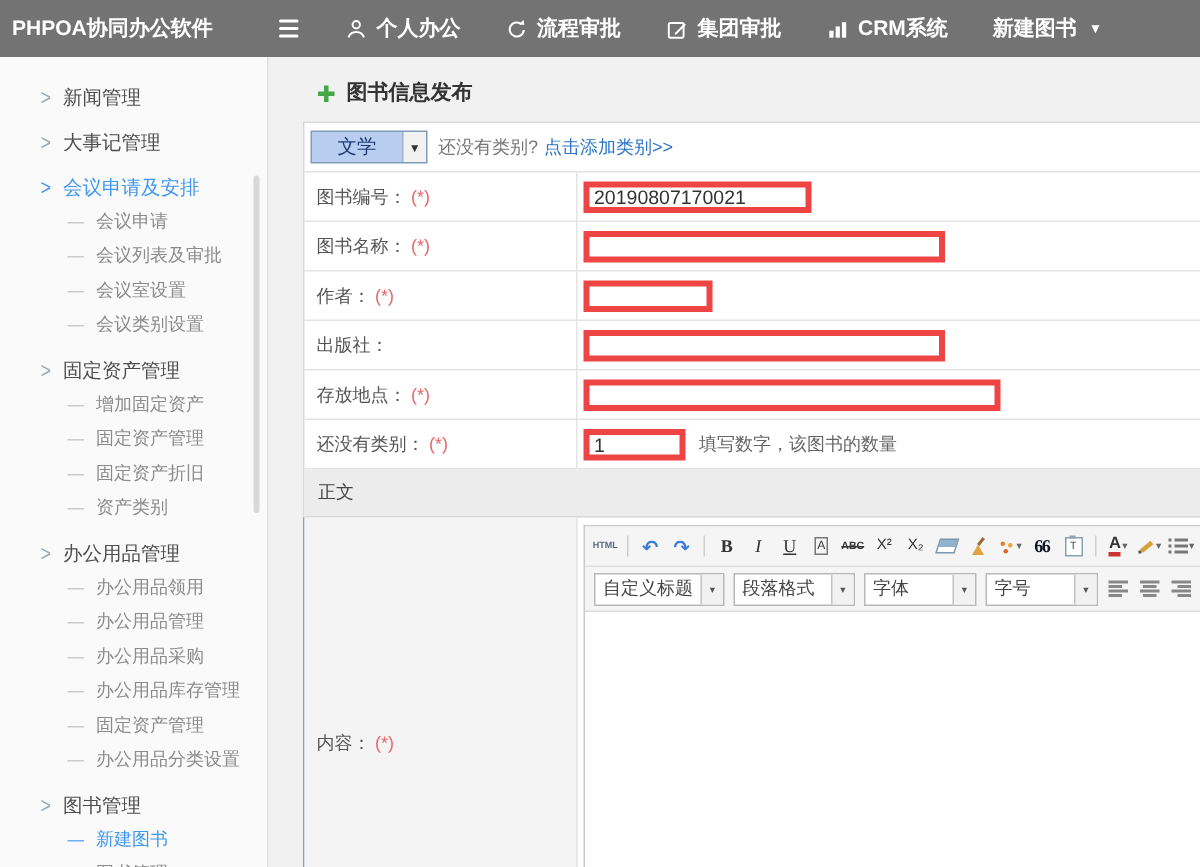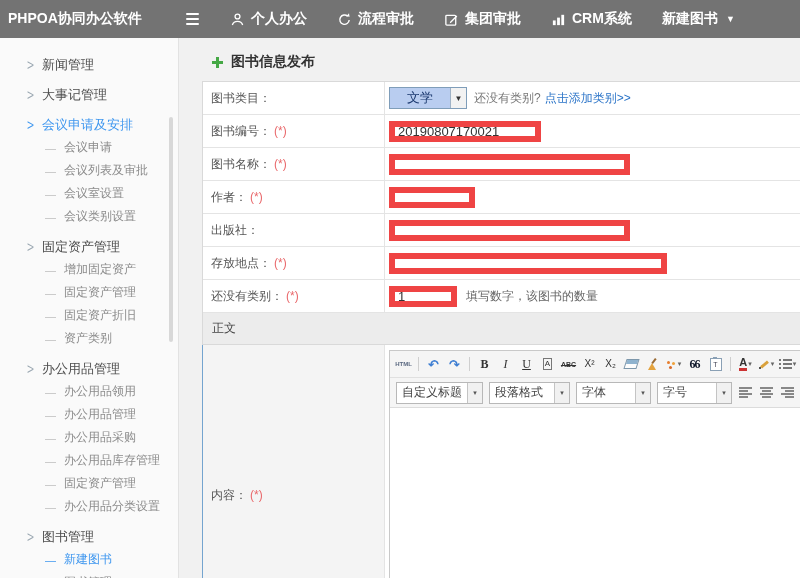--- a/index.html
+++ b/index.html
@@ -35,21 +35,21 @@
   .plus::before{content:"";position:absolute;left:0;top:4px;width:11px;height:3px;background:#45a845;}
   .plus::after{content:"";position:absolute;left:4px;top:0;width:3px;height:11px;background:#45a845;}
   .pagetitle{margin:0;font-size:14px;font-weight:bold;color:#333;}
   
   .formtable{margin-left:23px;width:620px;background:#fff;border:1px solid #d9d9d9;border-right:none;box-sizing:border-box;}
   .frow{display:flex;border-bottom:1px solid #e4e4e4;min-height:32px;}
   .fcell{display:flex;align-items:center;}
   .fcell.label{width:182px;min-width:182px;border-right:1px solid #e4e4e4;padding-left:8px;box-sizing:border-box;font-size:12px;color:#555;}
   .fcell.value{flex:1;padding-left:4px;}
   .req{color:#e9686b;margin-left:3px;font-size:12px;}
-  .tin{border:6px solid #ef4444;height:21px;box-sizing:border-box;font-size:13px;color:#333;padding:0 3px;background:#fff;font-family:"Liberation Sans","DejaVu Sans",sans-serif;}
+  .tin{border:4px solid #ef4444;height:21px;box-sizing:border-box;font-size:13px;color:#333;padding:0 3px;background:#fff;font-family:"Liberation Sans","DejaVu Sans",sans-serif;}
   .w150{width:152px}.w240{width:241px}.w85{width:86px}.w278{width:278px}.w68{width:68px}
   .hint{font-size:12px;color:#666;margin-left:9px;}
   
   .cat-box{display:inline-flex;border:1px solid #7f9db9;height:20px;background:#fff;cursor:pointer;align-items:stretch;}
   .cat-text{background:#b9cdf0;color:#1c3a70;font-size:13px;display:flex;align-items:center;padding:0 17px;}
   .cat-arrow{width:15px;border-left:1px solid #9fb2c6;display:flex;align-items:center;justify-content:center;font-size:8px;color:#333;background:#f2f2f2;}
   .cat-note{font-size:12px;color:#777;margin-left:7px;}
   .cat-link{font-size:12px;color:#2b74c8;margin-left:4px;cursor:pointer;text-decoration:none;}
   
   .sectionbar{height:31px;line-height:31px;background:#ececec;border-bottom:1px solid #d9d9d9;padding-left:9px;font-size:12px;color:#444;}
@@ -250,24 +250,20 @@
 
   <main class="main">
     <div class="pagetitle-row">
       <span class="plus"></span>
       <h1 class="pagetitle">图书信息发布</h1>
     </div>
 
     <div class="formtable">
 
       <div class="frow">
-        <div class="fcell label">
-            <span>图书类目：</span>
-            <span class="req"></span>
-          </div>
         <div class="fcell value">
           <span class="cat-box">
             <span class="cat-text">文学</span>
             <span class="cat-arrow">▼</span>
           </span>
           <span class="cat-note">还没有类别?</span>
           <a class="cat-link">点击添加类别&gt;&gt;</a>
         </div>
       </div>
 

